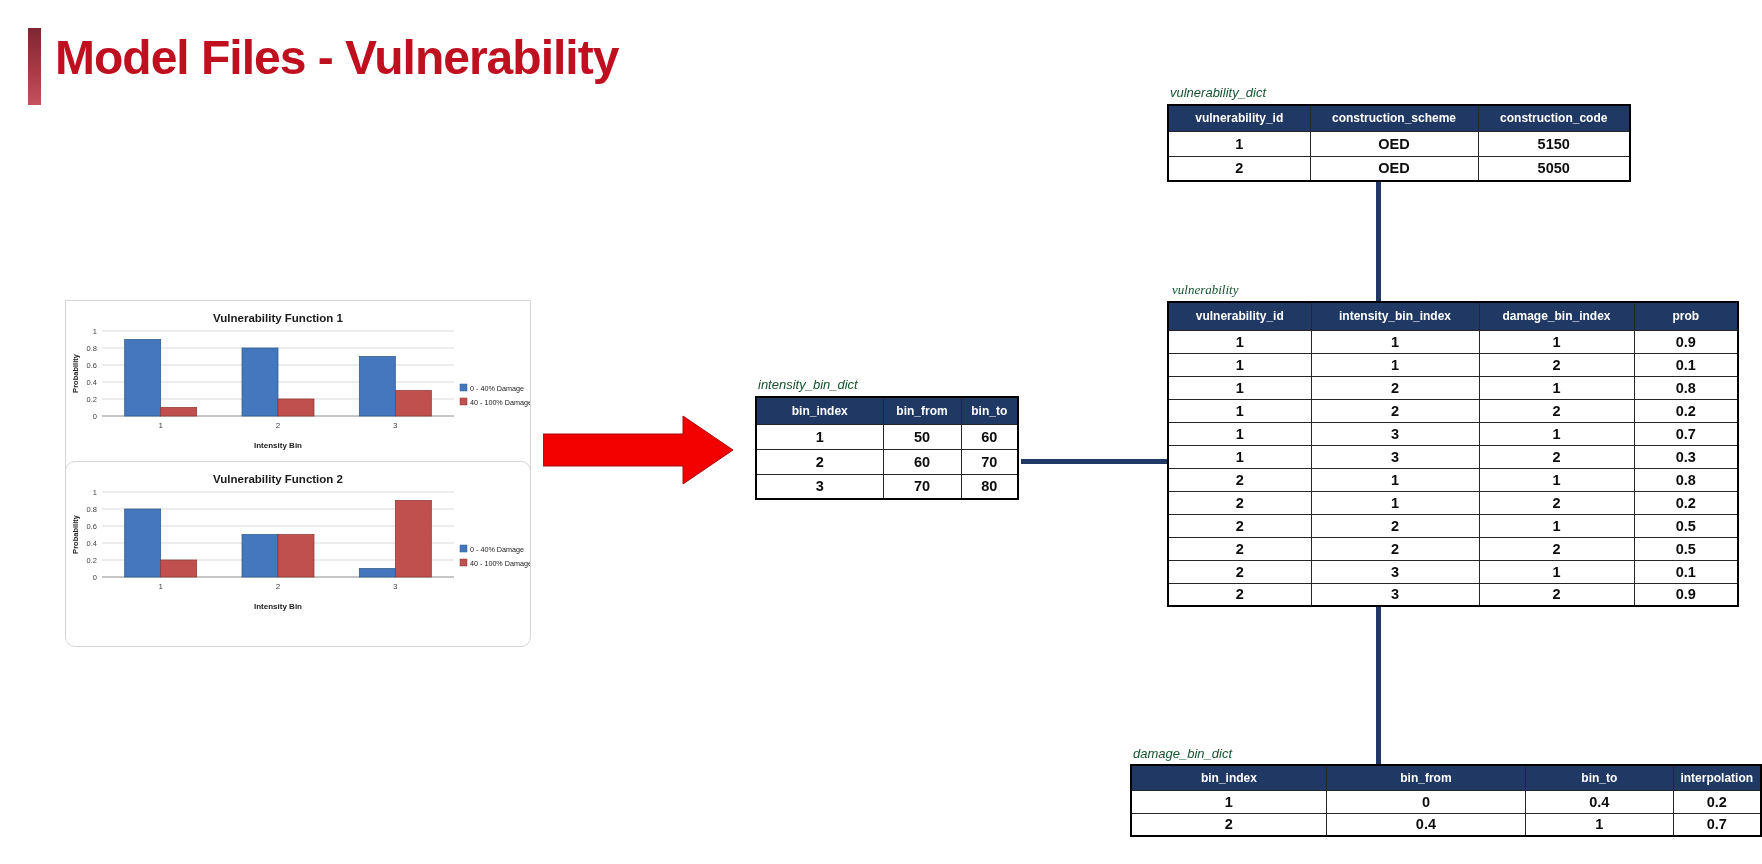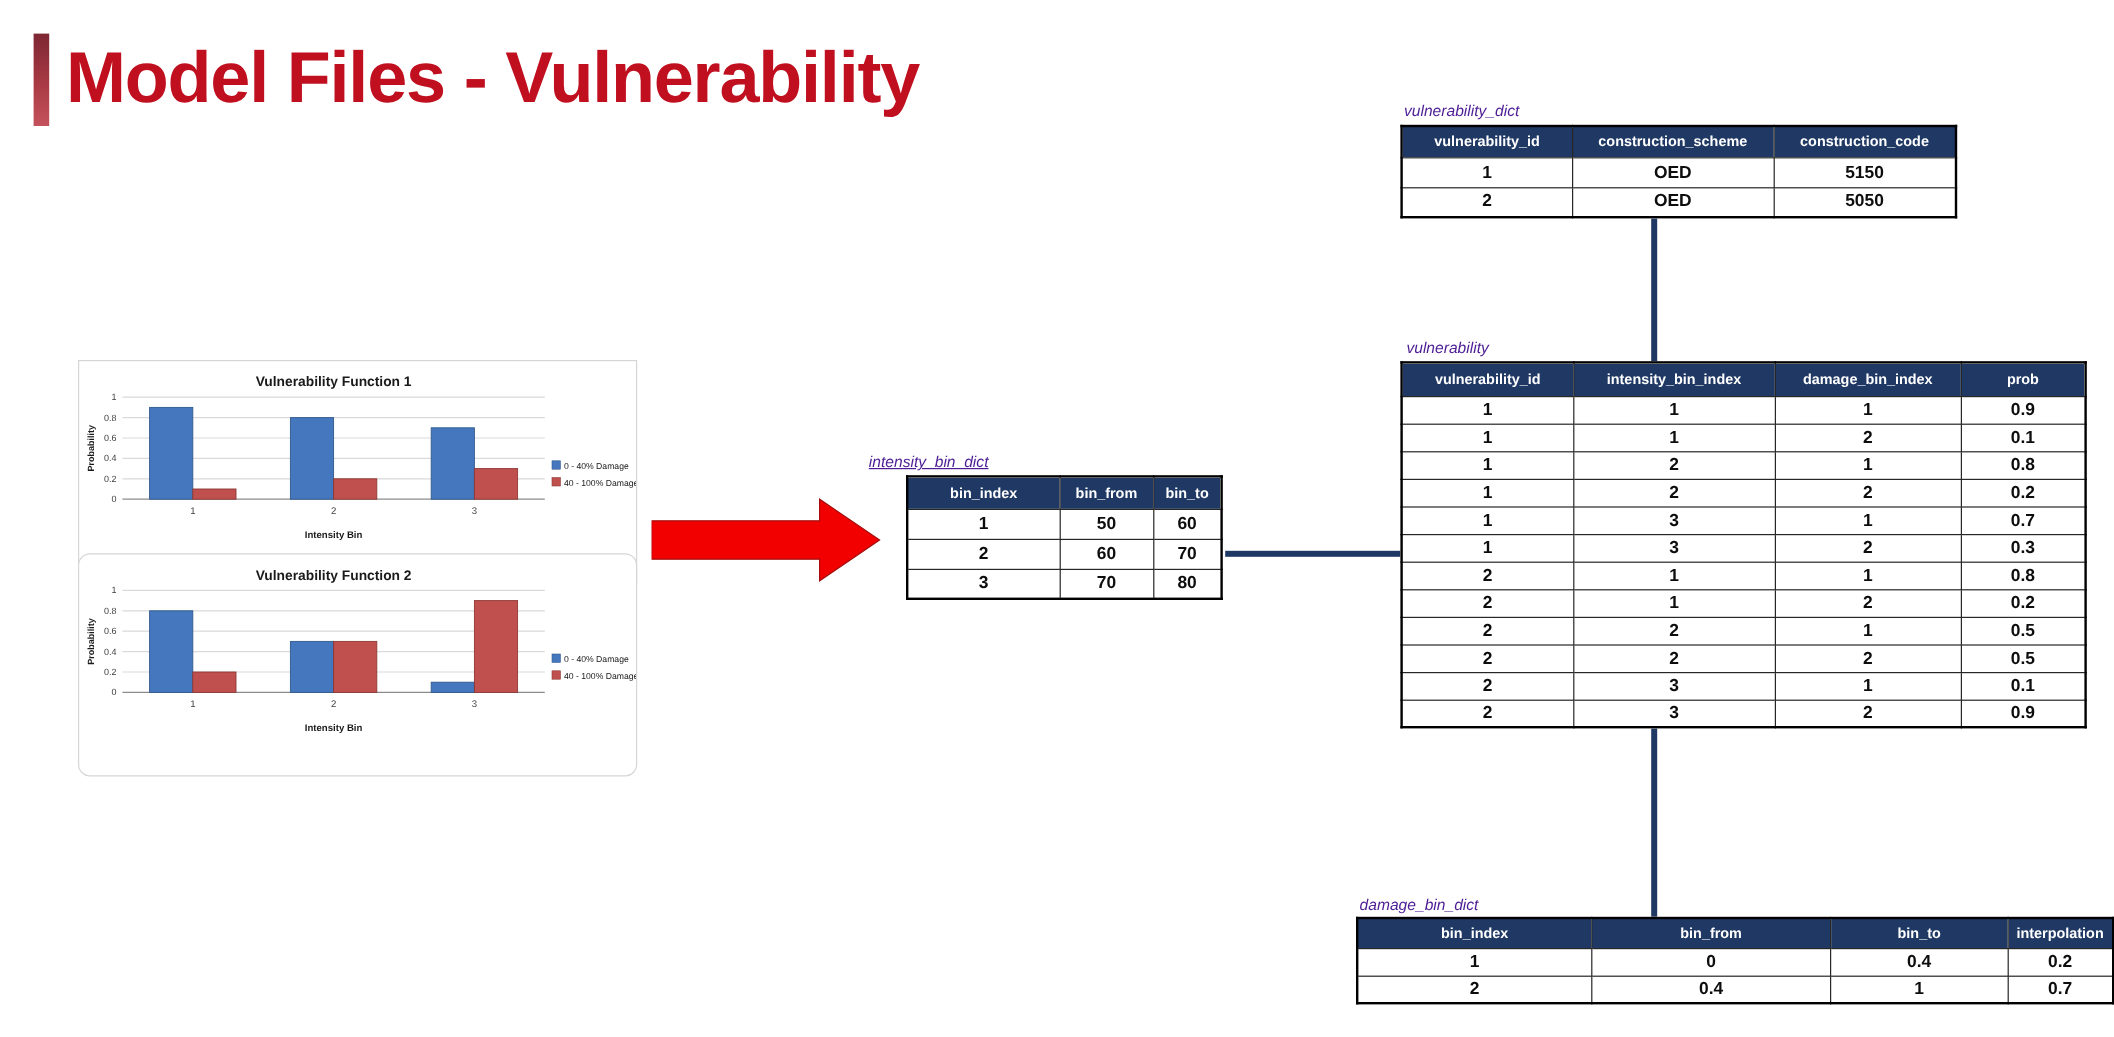--- a/index.html
+++ b/index.html
@@ -3,28 +3,28 @@
 <meta charset="utf-8">
 <style>
   * { margin:0; padding:0; box-sizing:border-box; }
   html,body { width:1762px; height:864px; background:#ffffff;
     font-family:"Liberation Sans", sans-serif; overflow:hidden; }
   body { position:relative; }
   .abs { position:absolute; }
 
   .title-accent { left:28px; top:28px; width:13px; height:77px;
     background:linear-gradient(180deg, #7d2733 0%, #a93a44 55%, #c4525c 100%); }
-  .slide-title { left:55px; top:30px; font-size:60px; font-weight:bold;
+  .slide-title { left:55px; top:30px; font-size:48px; font-weight:bold;
     letter-spacing:-1px; color:var(--title-color,#c01020); white-space:nowrap; }
 
   .chart-panel { width:466px; height:186px; background:#fff; border:1px solid #d6d6d6; }
   #chart1 { left:65px; top:300px; }
   #chart2 { left:65px; top:461px;border-radius:10px; }
 
-  .tbl-label { font-style:italic; font-size:13px; color:#4c1d95; white-space:nowrap; }
+  .tbl-label { font-style:italic; font-size:13px; color:#14532d; white-space:nowrap; }
 
   table { border-collapse:collapse; table-layout:fixed; background:#fff;
     border:2px solid #000; }
   th, td { border:1px solid #262626; text-align:center; font-weight:bold;
     overflow:hidden; white-space:nowrap; padding:0 1px; }
   th { background:var(--header-bg,#1f3864); color:#ffffff; font-size:12px; }
   td { color:#0d0d0d; font-size:14.5px; }
 
   .connector { background:var(--connector,#1f3864); }
 
@@ -132,21 +132,21 @@
         </tr>
         <tr style="height: 25px;">
           <td>2</td>
           <td>OED</td>
           <td>5050</td>
         </tr>
       </tbody>
     </table>
   </div>
 
-<div class="abs tbl-label" style="left:724px; top:377px;text-decoration:underline;">intensity_bin_dict</div>
+<div class="abs tbl-label" style="left:758px; top:377px;">intensity_bin_dict</div>
 <div class="abs" style="left:755px; top:396px;">
     <table>
       <colgroup>
         <col style="width: 127px;">
         <col style="width: 78px;">
         <col style="width: 57px;">
       </colgroup>
       <thead>
         <tr style="height: 27px;">
           <th>bin_index</th>
@@ -167,21 +167,21 @@
         </tr>
         <tr style="height: 25px;">
           <td>3</td>
           <td>70</td>
           <td>80</td>
         </tr>
       </tbody>
     </table>
   </div>
 
-<div class="abs tbl-label" style="left:1172px; top:282px;">vulnerability</div>
+<div class="abs tbl-label" style="left:1172px; top:282px;font-family:Liberation Serif, serif;">vulnerability</div>
 <div class="abs" style="left:1167px; top:301px;">
     <table>
       <colgroup>
         <col style="width: 143px;">
         <col style="width: 168px;">
         <col style="width: 155px;">
         <col style="width: 104px;">
       </colgroup>
       <thead>
         <tr style="height: 28px;">

